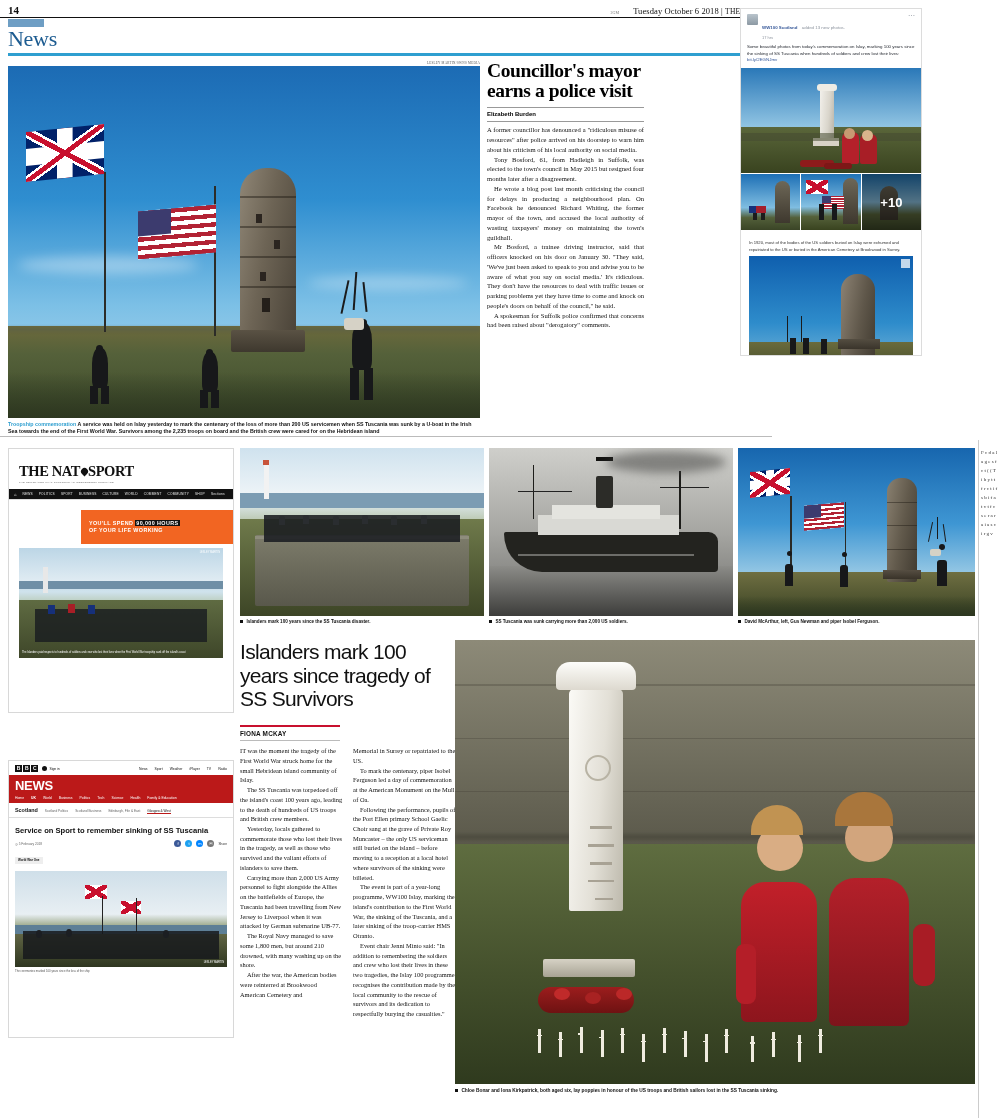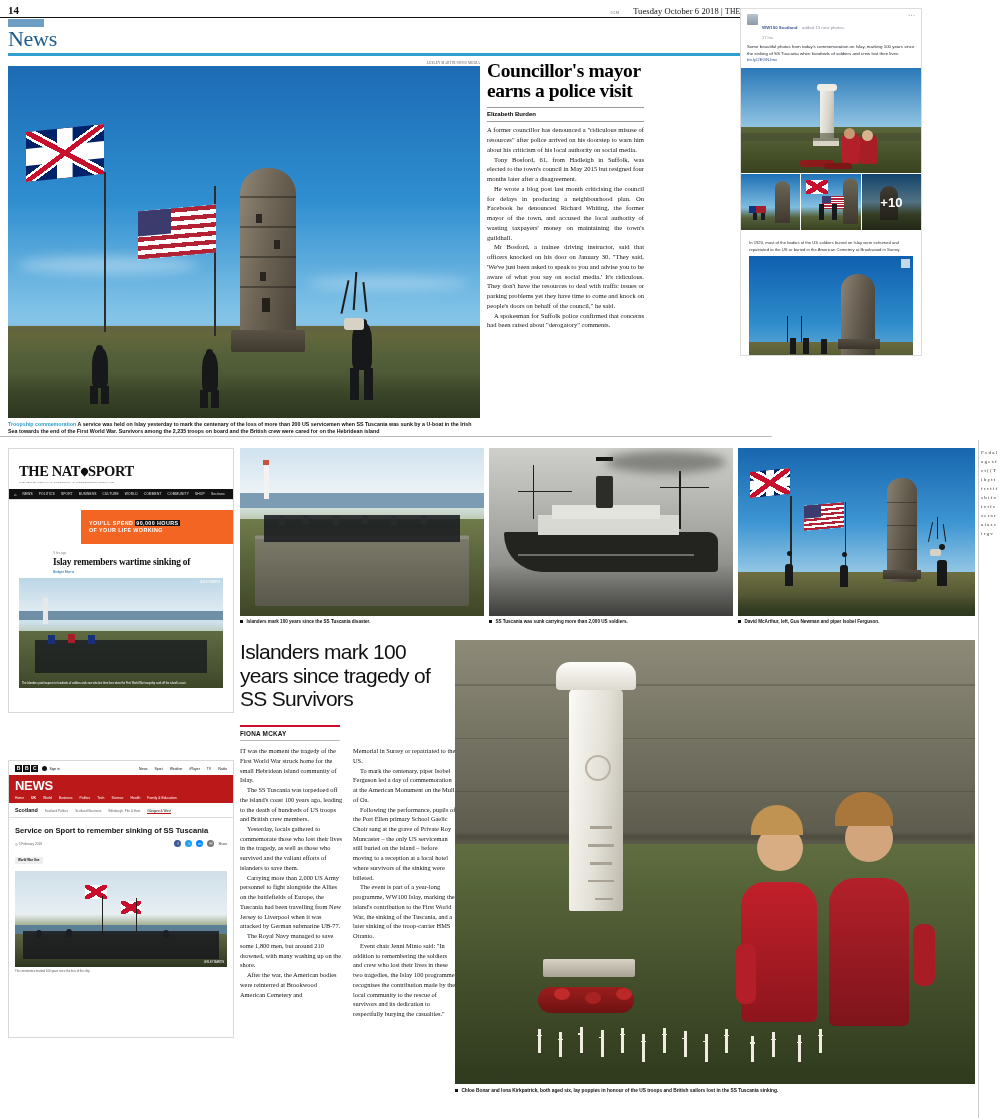--- a/index.html
+++ b/index.html
@@ -488,25 +488,20 @@
       <span class="item">Sections</span>
     </div>
     <div id="nat-subrule"></div>
 
     <div id="nat-ad">
       <div class="l1"><span>YOU'LL SPEND</span>
         <b>90,000 HOURS</b></div>
       <div class="l2">OF YOUR LIFE WORKING</div>
     </div>
 
-    <div id="nat-artwrap">
-      <div id="nat-time">3 hrs ago</div>
-      <div id="nat-head">Islay remembers wartime sinking of</div>
-      <div id="nat-auth">Bridget Morris</div>
-    </div>
 
     <div id="nat-webphoto" class="photo">
       <div class="scene">
         <div style="position:absolute;inset:0;background:linear-gradient(#a8cbe0,#cfe2ec 40%,#9fb07a 62%,#5d6a41 100%);"></div>
         <div style="position:absolute;left:0;right:0;top:0;height:34%;background:linear-gradient(#bcd6e6,#e4eef4);"></div>
         <div style="position:absolute;left:0;right:0;top:30%;height:8%;background:#6f8fa6;"></div>
         <div style="position:absolute;left:12%;top:18%;width:5px;height:26px;background:#e8e8e8;"></div>
         <div style="position:absolute;left:0;right:0;bottom:0;height:52%;background:linear-gradient(#5f6b42,#3e4629);"></div>
         <div style="position:absolute;left:8%;bottom:14%;right:8%;height:30%;background:rgba(25,28,32,.82);"></div>
         <div style="position:absolute;left:14%;bottom:40%;width:7px;height:9px;background:#16307a;"></div>

